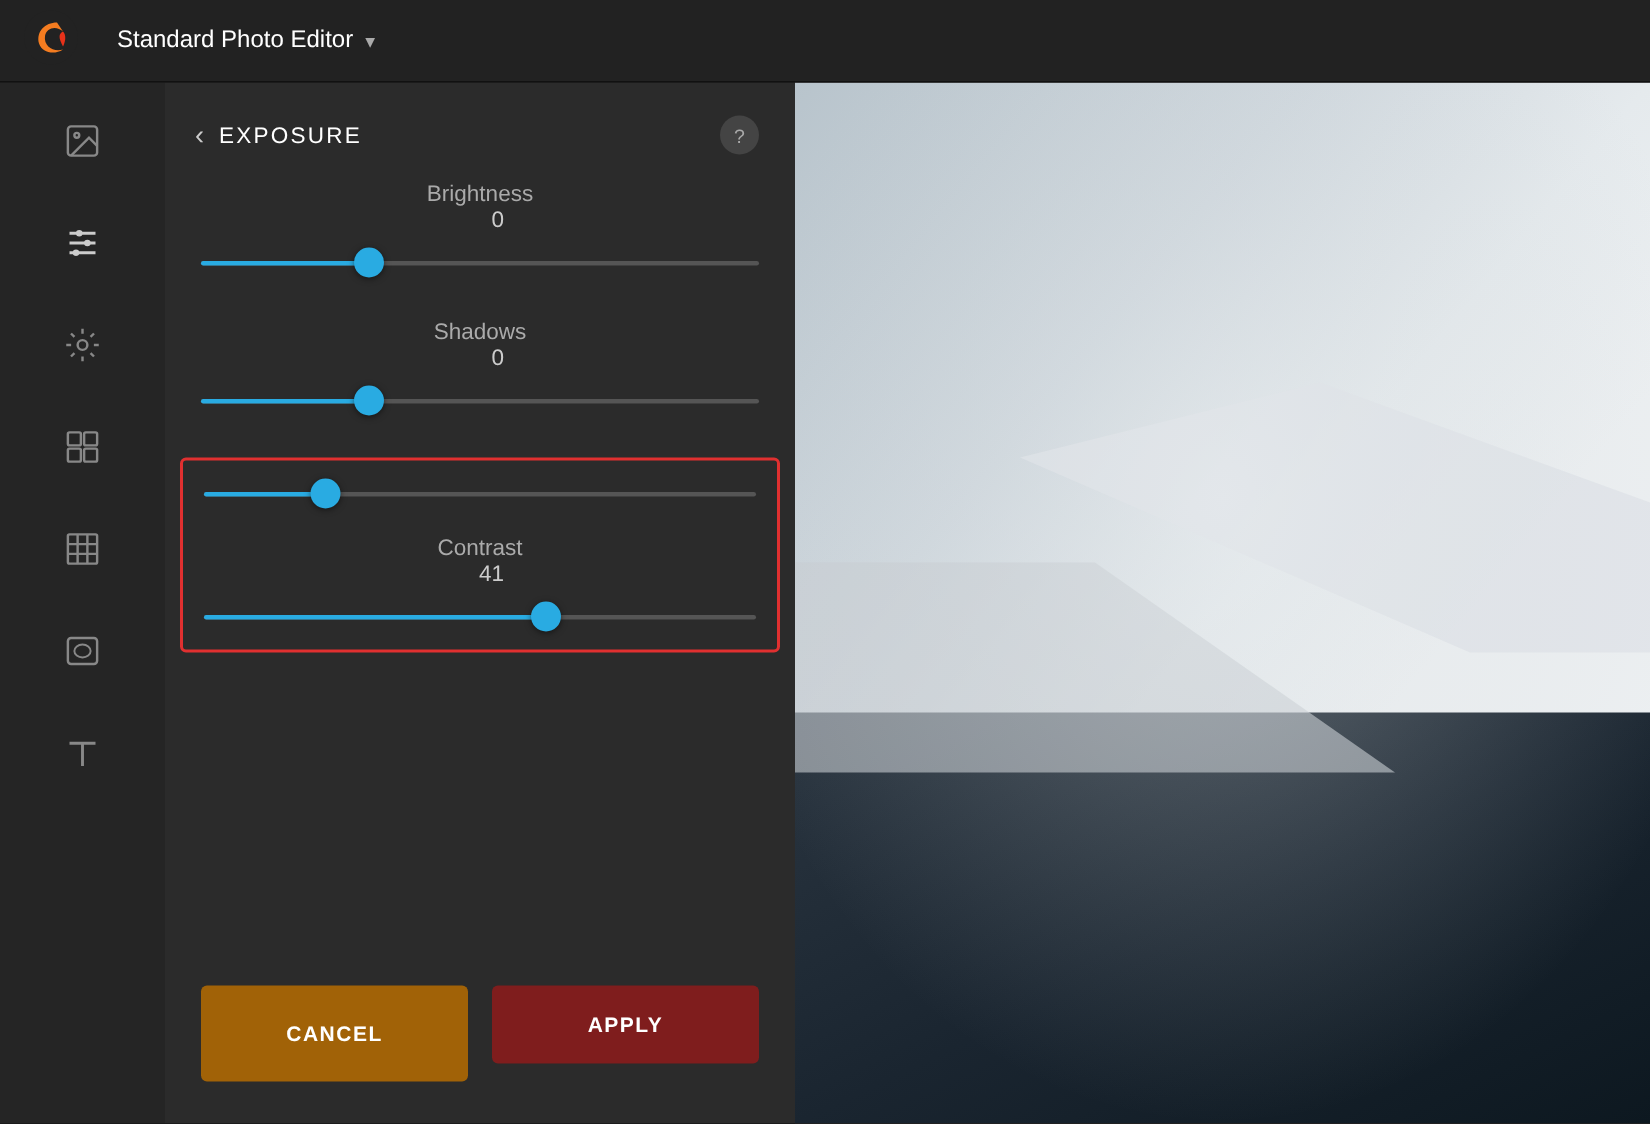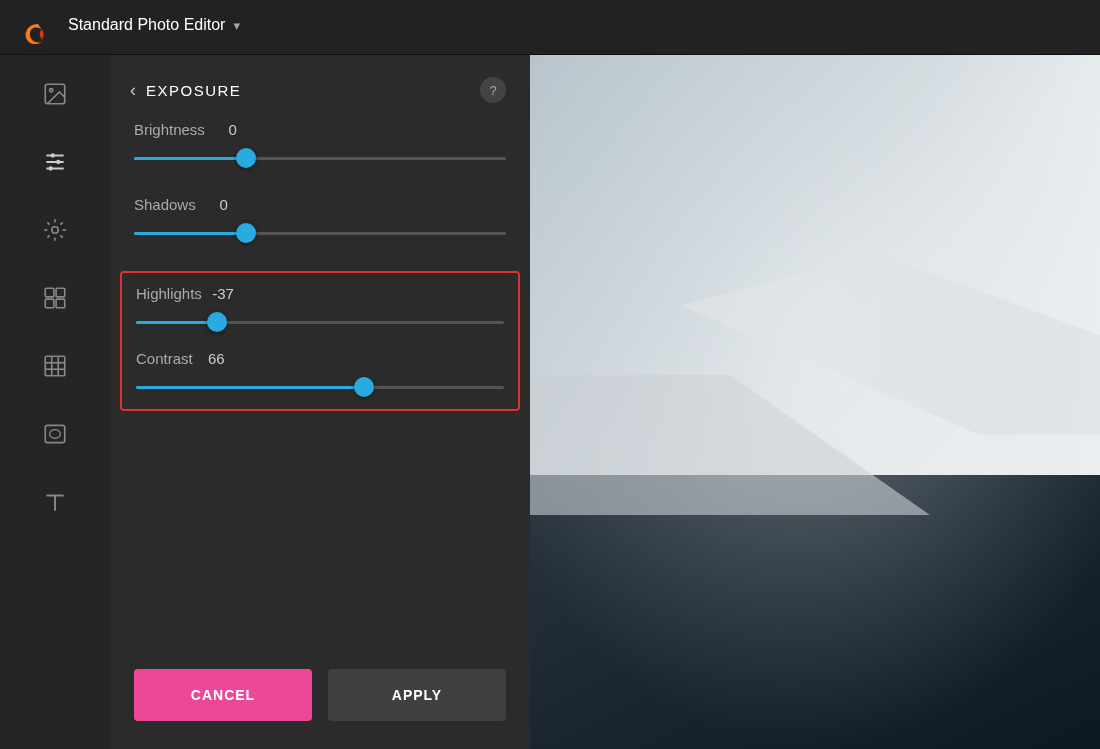--- a/index.html
+++ b/index.html
@@ -11,23 +11,23 @@
       overflow: hidden;
       display: flex;
       flex-direction: column;
     }
 
     
     .topbar {
       height: 55px;
       background: #222222;
       display: flex;
-      align-items: flex-start;
-      padding: 16px 16px;
-      gap: 16px;
+      align-items: center;
+      padding: 4px 16px;
+      gap: 26px;
       flex-shrink: 0;
       border-bottom: 1px solid #111;
     }
     .logo-icon {
       width: 36px;
       height: 36px;
       flex-shrink: 0;
     }
     .app-title-area {
       display: flex;
@@ -137,22 +137,24 @@
       border: 2px solid #e03030;
       border-radius: 4px;
       padding: 12px 14px;
       margin-left: -14px;
       margin-right: -14px;
       margin-bottom: 0;
     }
 
     .slider-label-row {
       display: flex;
+      justify-content: space-between;
       align-items: center;
       margin-bottom: 10px;
+      flex-direction: column;
     }
     .slider-label {
       color: #aaaaaa;
       font-size: 15px;
     }
     .slider-value {
       color: #cccccc;
       font-size: 15px;
       min-width: 32px;
       text-align: right;
@@ -197,34 +199,34 @@
     }
 
     
     .panel-footer {
       padding: 18px 24px 28px;
       display: flex;
       gap: 16px;
     }
     .btn-cancel {
       flex: 1;
-      height: 52px;
-      background: #ec4899;
+      height: 64px;
+      background: #a16207;
       color: #ffffff;
       border: none;
       border-radius: 4px;
       font-size: 14px;
       font-weight: 700;
       letter-spacing: 1px;
       cursor: pointer;
     }
     .btn-apply {
       flex: 1;
       height: 52px;
-      background: #404040;
+      background: #7f1d1d;
       color: #ffffff;
       border: none;
       border-radius: 4px;
       font-size: 14px;
       font-weight: 700;
       letter-spacing: 1px;
       cursor: pointer;
     }
 
     
@@ -364,35 +366,31 @@
         <div class="slider-track-wrap">
           <div class="slider-track-bg"></div>
           <div class="slider-track-fill" style="width: 30%"></div>
           <div class="slider-thumb" style="left: 30%"></div>
         </div>
       </div>
 
       <div class="slider-group highlighted">
 
         <div>
-          <div class="slider-label-row">
-            <span class="slider-label">Highlights</span>
-            <span class="slider-value">-37</span>
-          </div>
           <div class="slider-track-wrap">
             <div class="slider-track-bg"></div>
             <div class="slider-track-fill" style="width: 22%"></div>
             <div class="slider-thumb" style="left: 22%"></div>
           </div>
         </div>
 
         <div class="slider-group-inner">
           <div class="slider-label-row">
             <span class="slider-label">Contrast</span>
-            <span class="slider-value">66</span>
+            <span class="slider-value">41</span>
           </div>
           <div class="slider-track-wrap">
             <div class="slider-track-bg"></div>
             <div class="slider-track-fill" style="width: 62%"></div>
             <div class="slider-thumb" style="left: 62%"></div>
           </div>
         </div>
       </div>
 
     </div>

